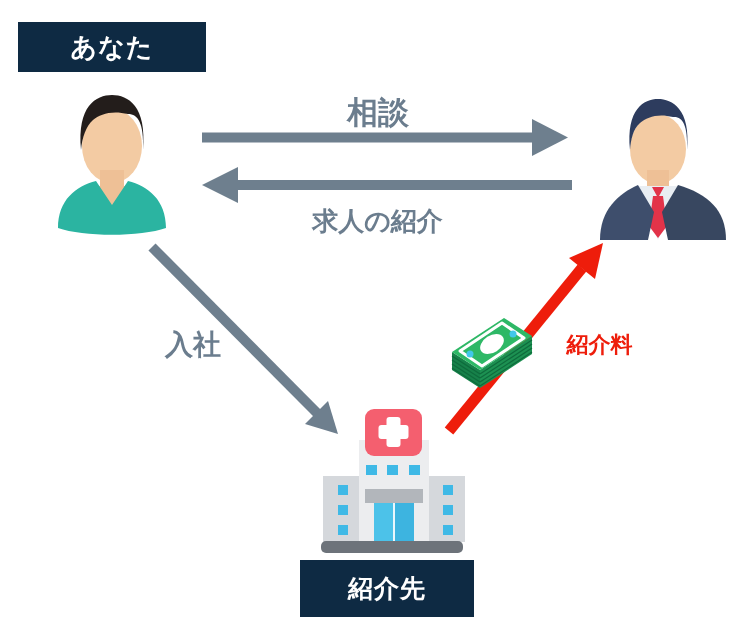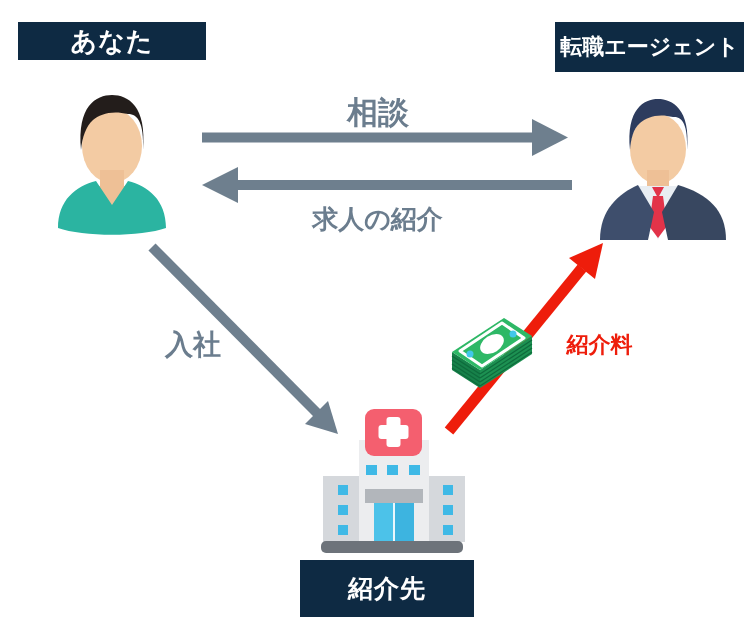--- a/index.html
+++ b/index.html
@@ -16,32 +16,32 @@
     position: absolute;
     background: #0e2a43;
     color: #ffffff;
     font-weight: bold;
     display: flex;
     align-items: center;
     justify-content: center;
     z-index: 4;
     letter-spacing: 1px;
   }
-  .label-you      { left: 18px;  top: 22px;  width: 188px; height: 38px; font-size: 26px; }
+  .label-you      { left: 18px;  top: 22px;  width: 188px; height: 50px; font-size: 26px; }
   .label-agent    { left: 555px; top: 22px;  width: 189px; height: 50px; font-size: 22px; letter-spacing: 0; }
   .label-referral { left: 300px; top: 560px; width: 174px; height: 57px; font-size: 25px; }
   .arrow-label {
     position: absolute;
     color: #6b7d8e;
     font-weight: bold;
     text-align: center;
     z-index: 5;
   }
   .consult-label { left: 318px; top: 92px;  width: 120px; font-size: 31px; }
-  .support-label { left: 275px; top: 203px; width: 205px; font-size: 26px; line-height: 37px; font-family: Liberation Mono, monospace; }
+  .support-label { left: 275px; top: 203px; width: 205px; font-size: 26px; line-height: 37px; }
   .join-label    { left: 148px; top: 326px; width: 90px;  font-size: 28px; text-align: center; }
   .fee-label     { left: 542px; top: 330px; width: 115px; font-size: 22px; color: #ee1d0b; }
   .overlay   { position: absolute; left: 0; top: 0; z-index: 1; }
   .avatar-you   { left: 56px;  top: 90px;  width: 112px; height: 146px; z-index: 2; }
   .avatar-agent { left: 598px; top: 94px;  width: 130px; height: 146px; z-index: 2; }
   .hospital     { left: 317px; top: 404px; width: 150px; height: 150px; z-index: 2; }
   .money        { left: 440px; top: 308px; width: 95px;  height: 82px;  z-index: 3; }
 </style>
 </head>
 <body>
@@ -135,21 +135,20 @@
         <line x1="40" y1="78" x2="92" y2="44"></line>
     </g>
     <polygon points="12,44 64,10 92,28 40,62" fill="#2eb866"></polygon>
     <polygon points="20,43 62,15 84,30 42,58" fill="none" stroke="#ffffff" stroke-width="3" stroke-linejoin="round"></polygon>
     <ellipse cx="52" cy="36" rx="13" ry="8.5" transform="rotate(-33 52 36)" fill="#ffffff"></ellipse>
     <circle cx="30" cy="46" r="3.5" fill="#41c7ea"></circle>
     <circle cx="73" cy="26" r="3.5" fill="#41c7ea"></circle>
   </svg>
 
   <div class="node-label label-you">あなた</div>
-  <div class="node-label label-agent">転職エージェント</div>
   <div class="node-label label-referral">紹介先</div>
 
   <div class="arrow-label consult-label">相談</div>
   <div class="arrow-label support-label">
     <div>求人の紹介</div>
   </div>
   <div class="arrow-label join-label">入社</div>
   <div class="arrow-label fee-label">紹介料</div>
 
 </div>

